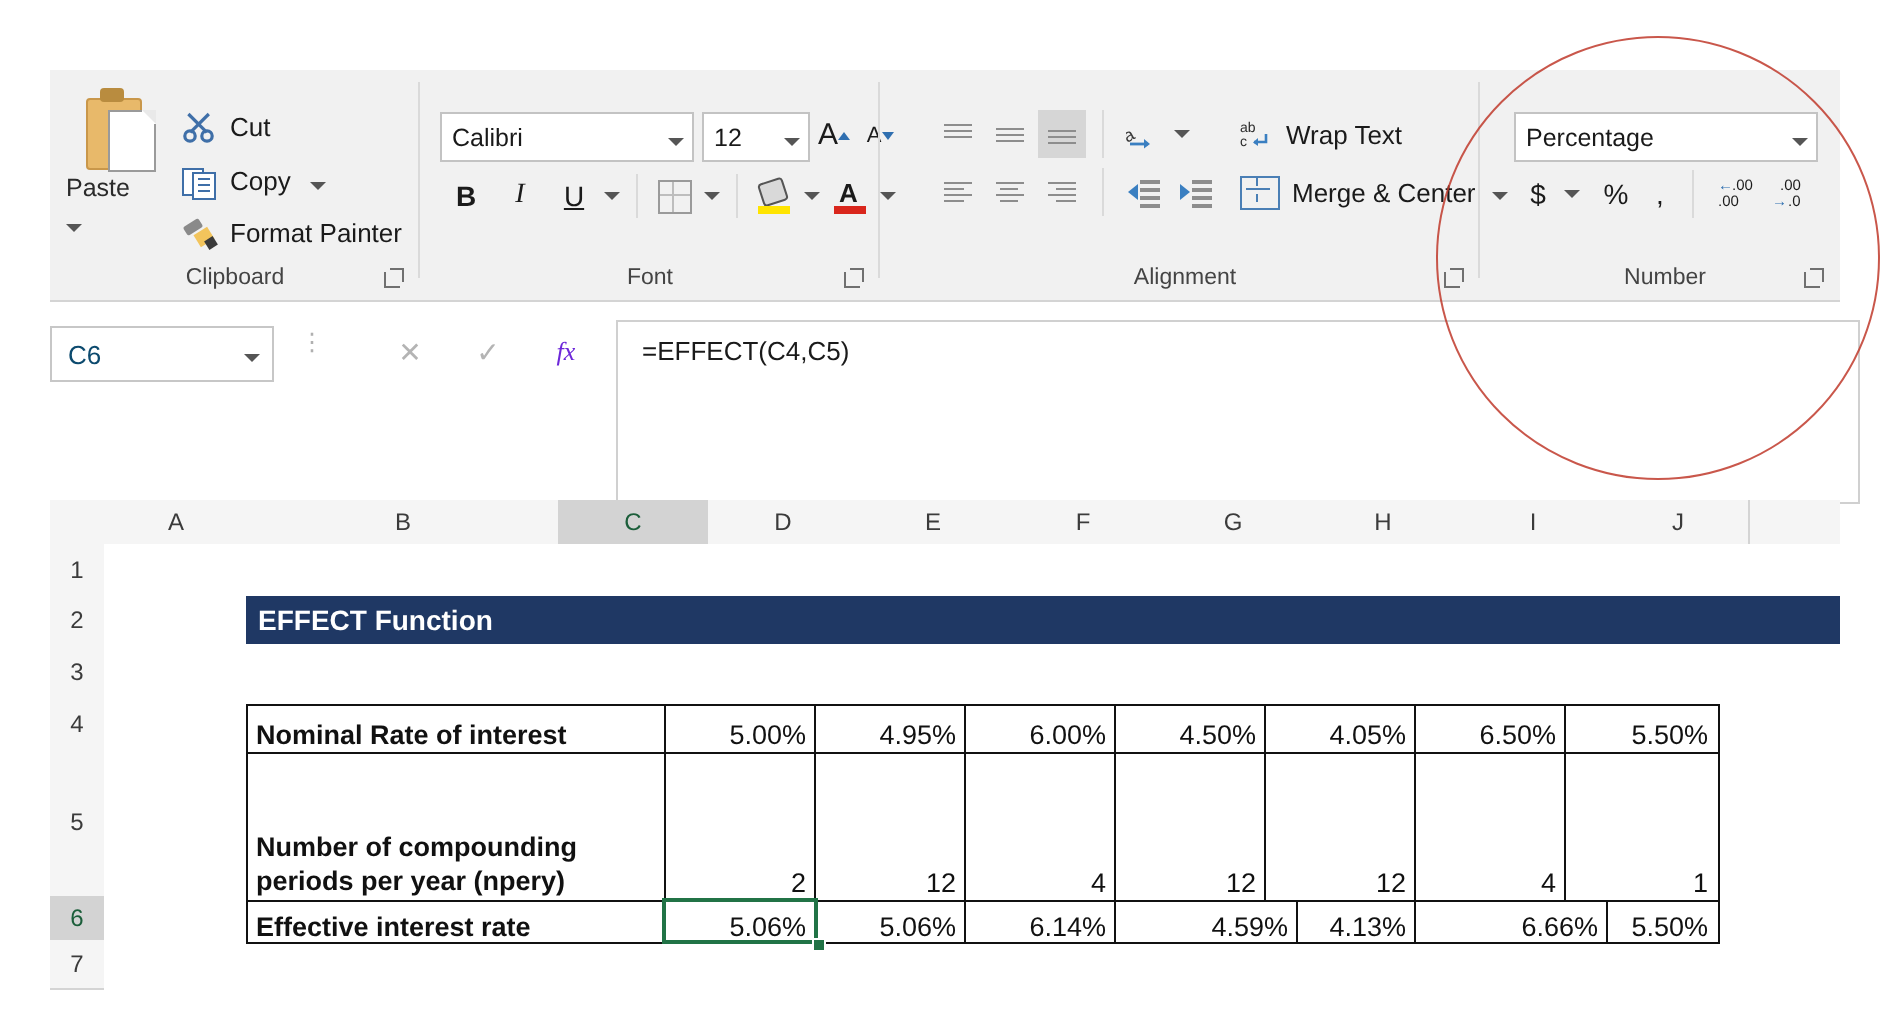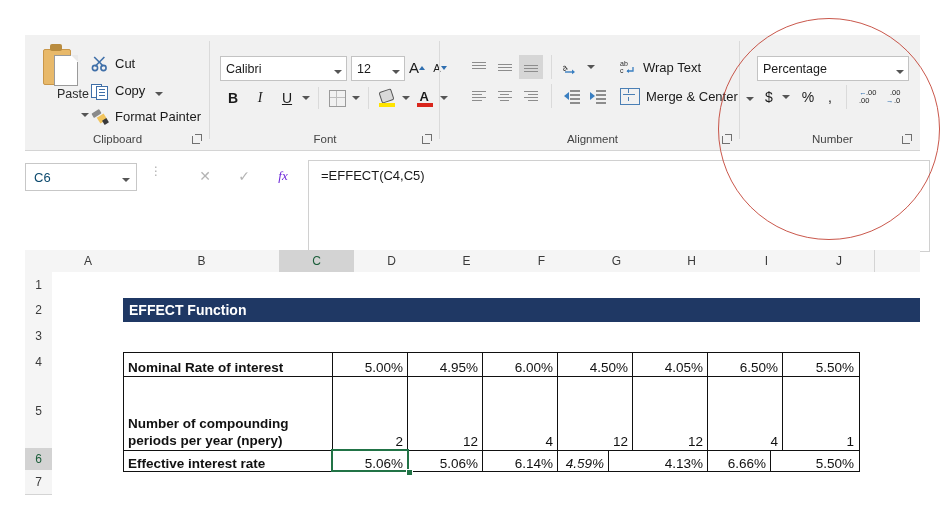--- a/index.html
+++ b/index.html
@@ -16,21 +16,21 @@
   .group{position:absolute;top:0;height:116px;}
   .group-sep{position:absolute;top:6px;width:1px;height:98px;background:#dadada;}
   .group-label{position:absolute;bottom:6px;width:100%;text-align:center;font-size:11.5px;color:#444;}
   .dialog-launcher{position:absolute;bottom:6px;width:11px;height:11px;}
   .dialog-launcher:after{content:"";position:absolute;left:1px;top:2px;width:7px;height:7px;
     border-left:1.4px solid #707070;border-bottom:1.4px solid #707070;}
   .dialog-launcher:before{content:"";position:absolute;left:4px;top:0px;width:6px;height:6px;
     border-top:1.4px solid #707070;border-right:1.4px solid #707070;}
 
   
-  .paste-btn{position:absolute;left:8px;top:4px;width:56px;height:92px;text-align:right;cursor:pointer;}
+  .paste-btn{position:absolute;left:8px;top:4px;width:56px;height:92px;text-align:left;cursor:pointer;}
   .paste-icon{position:relative;width:40px;height:44px;margin:4px auto 0;}
   .clip-body{position:absolute;left:2px;top:6px;width:26px;height:34px;background:#e8b96a;border:1px solid #c9974a;border-radius:2px;}
   .clip-top{position:absolute;left:9px;top:1px;width:12px;height:7px;background:#b98c3f;border-radius:2px;}
   .clip-page{position:absolute;left:13px;top:12px;width:22px;height:29px;background:#fff;border:1px solid #9a9a9a;}
   .clip-page:after{content:"";position:absolute;right:-1px;top:-1px;border-width:0 7px 7px 0;border-style:solid;border-color:#fff #e9e9e9;}
   .paste-text{font-size:12.5px;color:#2b2b2b;line-height:14px;}
   .caret-dn{display:inline-block;width:0;height:0;border-left:4px solid transparent;border-right:4px solid transparent;border-top:4px solid #555;}
   .cb-item{position:absolute;left:66px;height:25px;display:flex;align-items:center;cursor:pointer;}
   .cb-item .lbl{font-size:13px;color:#1a1a1a;margin-left:7px;}
   .ico{position:relative;width:17px;height:17px;flex:0 0 17px;}
@@ -457,23 +457,23 @@
         <div class="tc num" style="left:584px;width:75px;">4</div>
         <div class="tc num last" style="left:659px;width:75px;">1</div>
       </div>
       <div class="hsep" style="top:97px;width:100%;"></div>
 
       <div class="trow" style="top:98px;height:21px;width:100%;">
         <div class="tc lbl" style="left:0;width:209px;">Effective interest rate</div>
         <div class="tc num" style="left:209px;width:75px;">5.06%</div>
         <div class="tc num" style="left:284px;width:75px;">5.06%</div>
         <div class="tc num" style="left:359px;width:75px;">6.14%</div>
-        <div class="tc num" style="left:410px;width:75px;font-style:italic;">4.59%</div>
+        <div class="tc num" style="left:450px;width:75px;">4.59%</div>
         <div class="tc num" style="left:509px;width:75px;">4.13%</div>
-        <div class="tc num" style="left:572px;width:75px;">6.66%</div>
+        <div class="tc num" style="left:605px;width:75px;">6.66%</div>
         <div class="tc num last" style="left:659px;width:75px;">5.50%</div>
       </div>
     </div>
 
     <div class="selcell" style="left:279px;top:177px;width:78px;height:23px;"></div>
     <div class="fillhandle" style="left:354px;top:197px;"></div>
   </div>
 
   <div class="annot"></div>
 </div>

